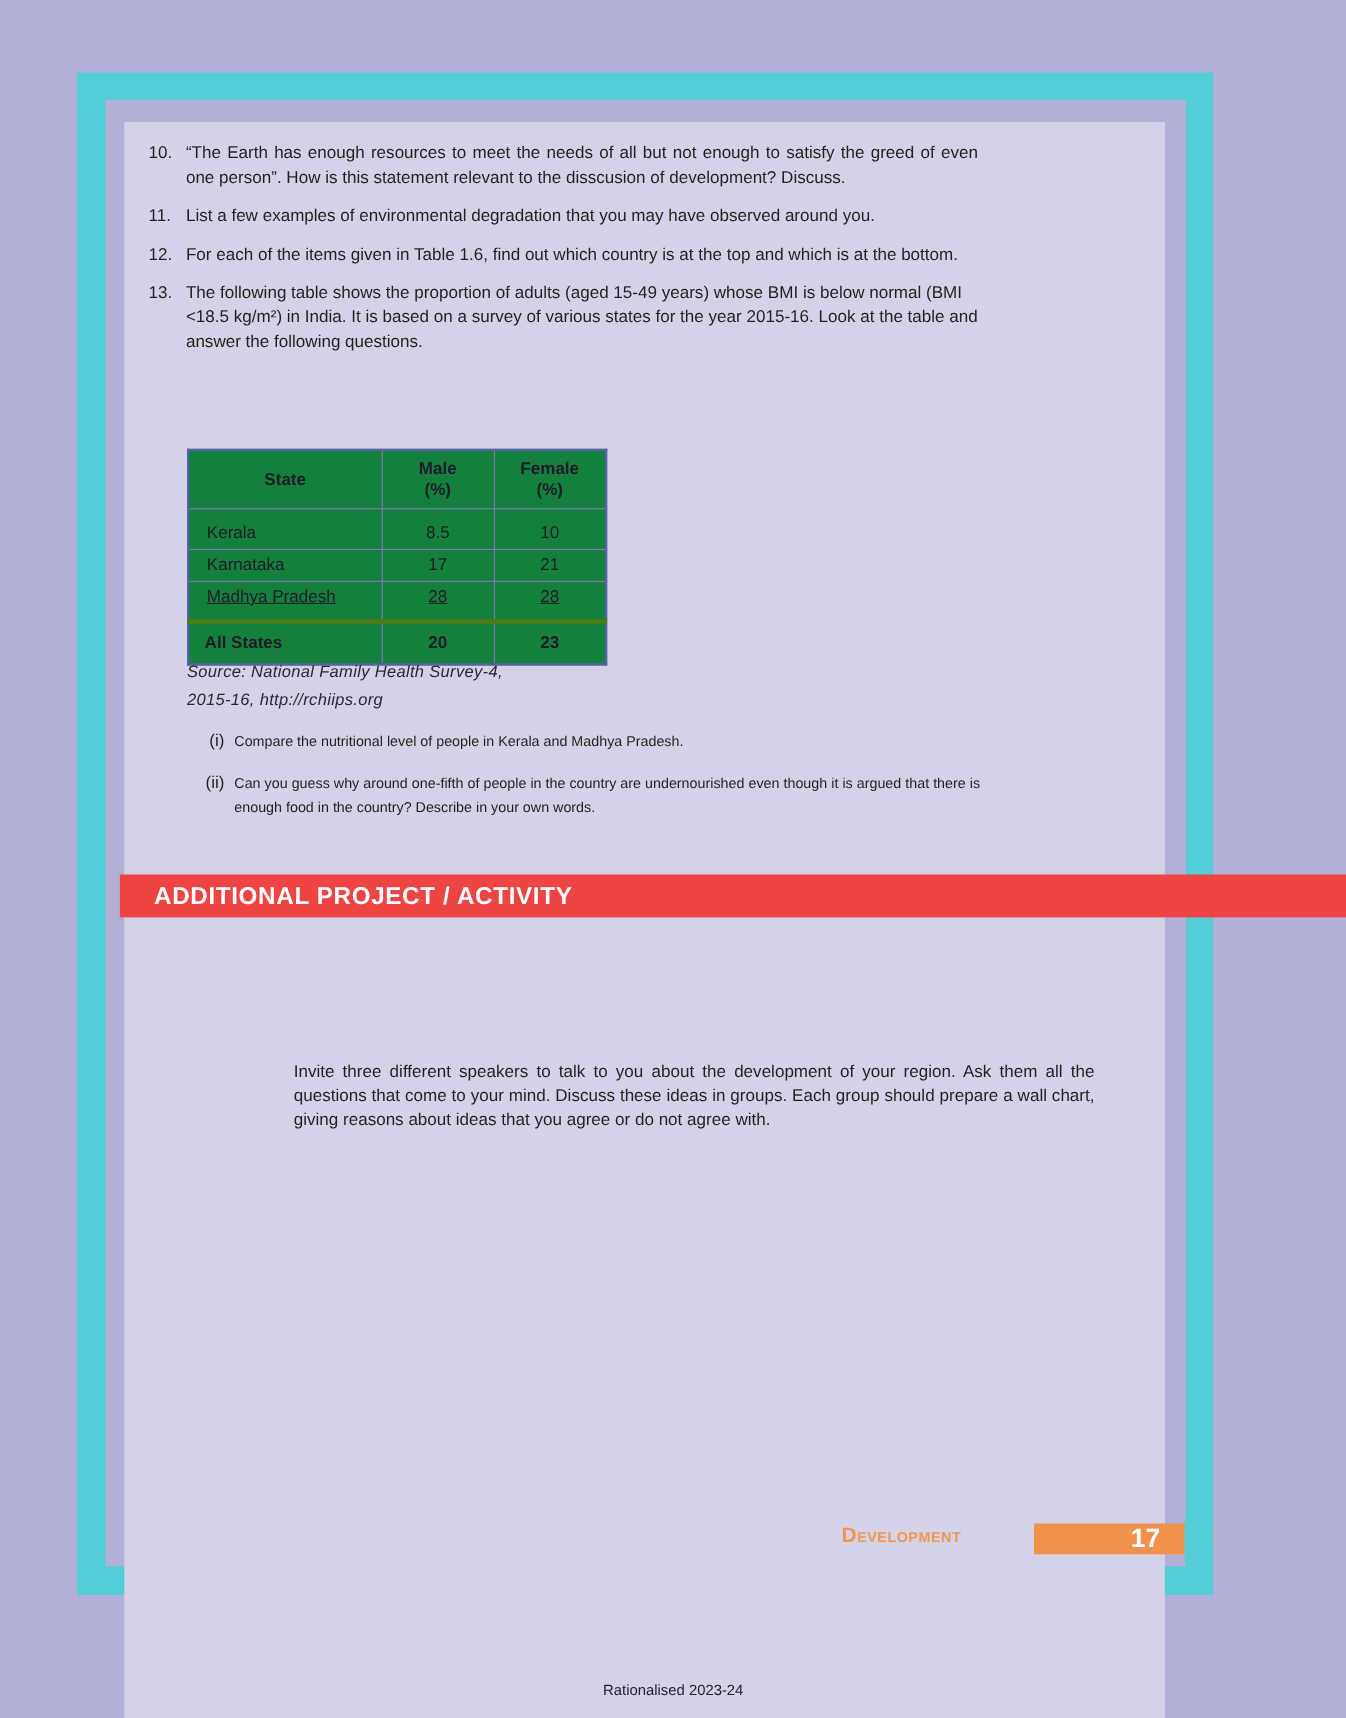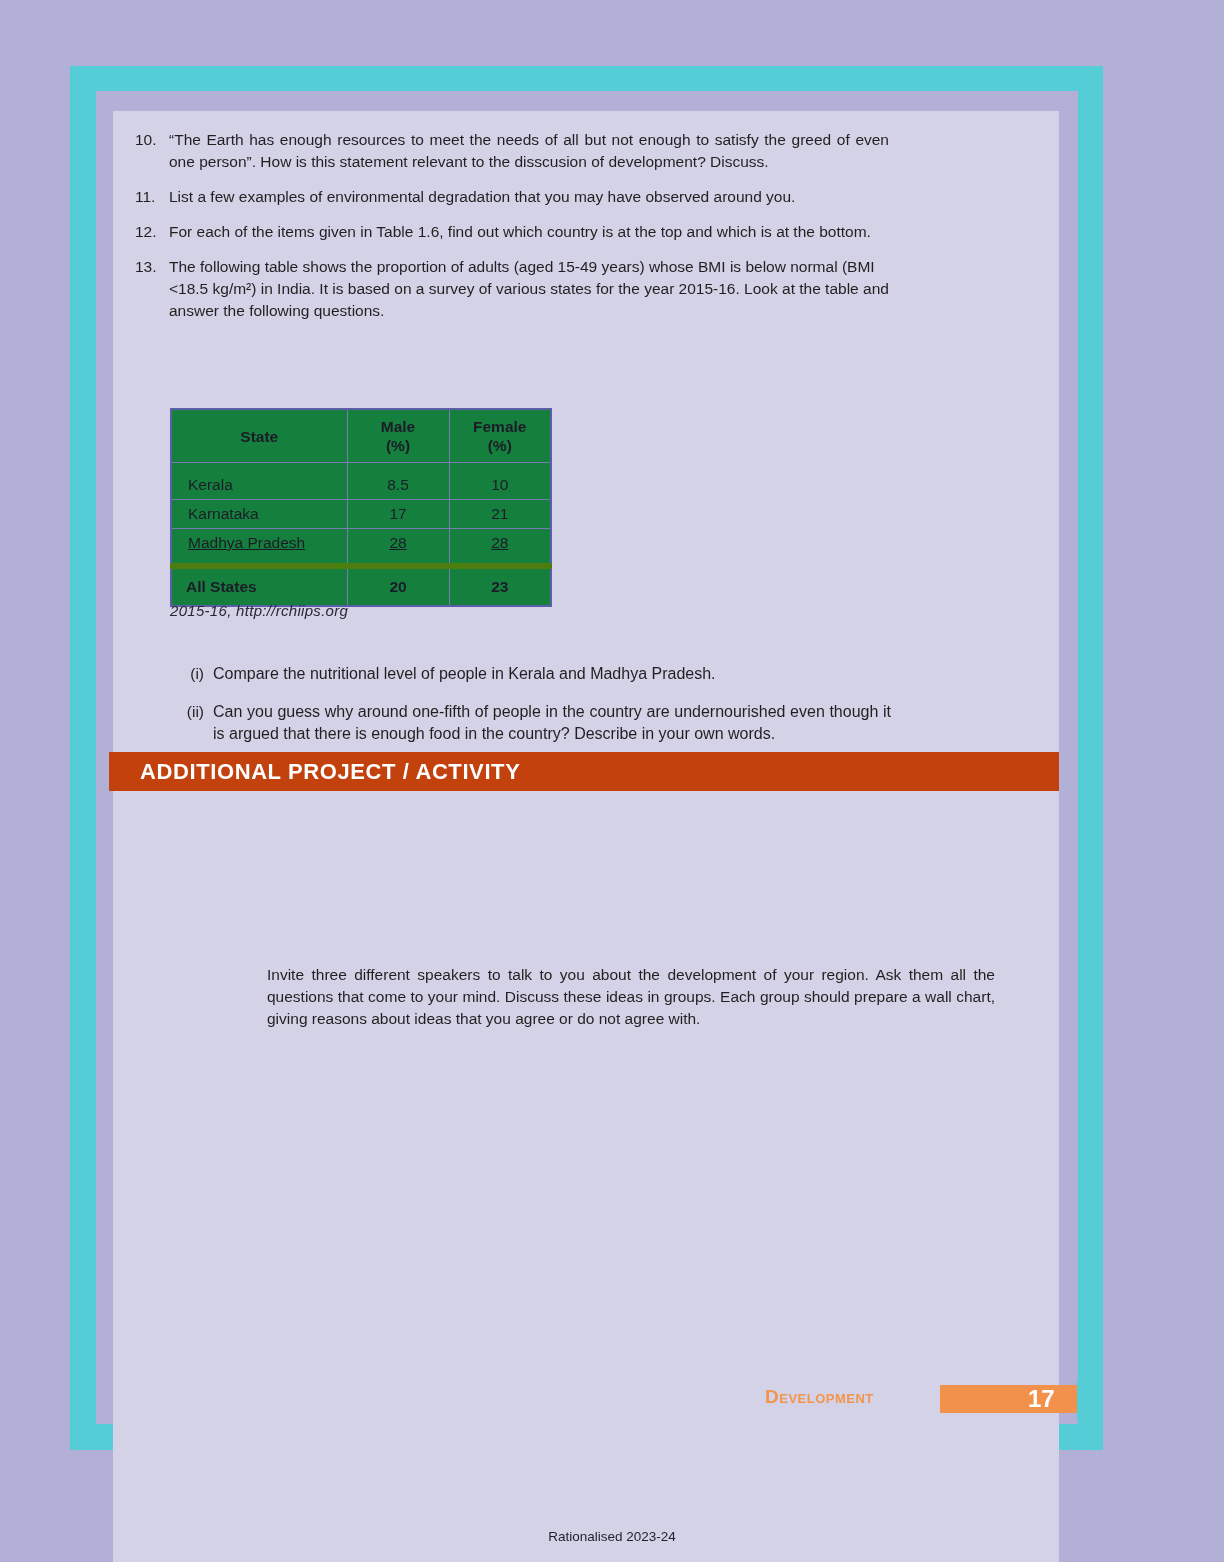--- a/index.html
+++ b/index.html
@@ -112,21 +112,21 @@
     height: 28px;
   }
   table.bmi td.num-cell {
     text-align: center;
     height: 28px;
   }
   table.bmi tr.first-data td { padding-top: 8px; }
   table.bmi tr.last-data td  { padding-bottom: 6px; text-decoration: underline; }
   table.bmi tr.total-row td {
     font-weight: bold;
-    border-top: 6px solid #4d7c0f;
+    border-top: 4px solid #4d7c0f;
     height: 36px;
   }
   table.bmi tr.total-row td.state-cell { padding-left: 14px; }
 
   .source-note {
     position: absolute;
     left: 57px;
     top: 487px;
     width: 430px;
     font-style: italic;
@@ -152,34 +152,34 @@
     flex: 0 0 38px;
     width: 38px;
     font-size: 15.5px;
     line-height: 22px;
     text-align: right;
     padding-right: 9px;
     box-sizing: border-box;
   }
   .subq-text {
     flex: 1;
-    font-size: 16px;
+    font-size: 13px;
     line-height: 22px;
     text-align: justify;
   }
   .subq-text.nojust { text-align: left; }
 
   
   .activity-band {
     position: absolute;
     left: 109px;
-    top: 752px;
-    width: 950px;
+    top: 795px;
+    width: 1116px;
     height: 39px;
-    background: #c2410c;
+    background: #ef4444;
   }
   .activity-band .band-title {
     position: absolute;
     left: 31px;
     top: 50%;
     transform: translateY(-50%);
     color: #ffffff;
     font-size: 22px;
     font-weight: bold;
     letter-spacing: 0.6px;
@@ -336,20 +336,21 @@
           <tr class="total-row">
             <td class="state-cell">All States</td>
             <td class="num-cell">20</td>
             <td class="num-cell">23</td>
           </tr>
         </tbody>
       </table>
     </div>
 
     <div class="source-note">
+      <div>Source: National Family Health Survey-4,</div>
       <div>2015-16, http://rchiips.org</div>
     </div>
 
     <div class="subq-list">
       <div class="subq">
         <div class="subq-num">(i)</div>
         <div class="subq-text nojust">Compare the nutritional level of people in Kerala and Madhya Pradesh.</div>
       </div>
       <div class="subq">
         <div class="subq-num">(ii)</div>

